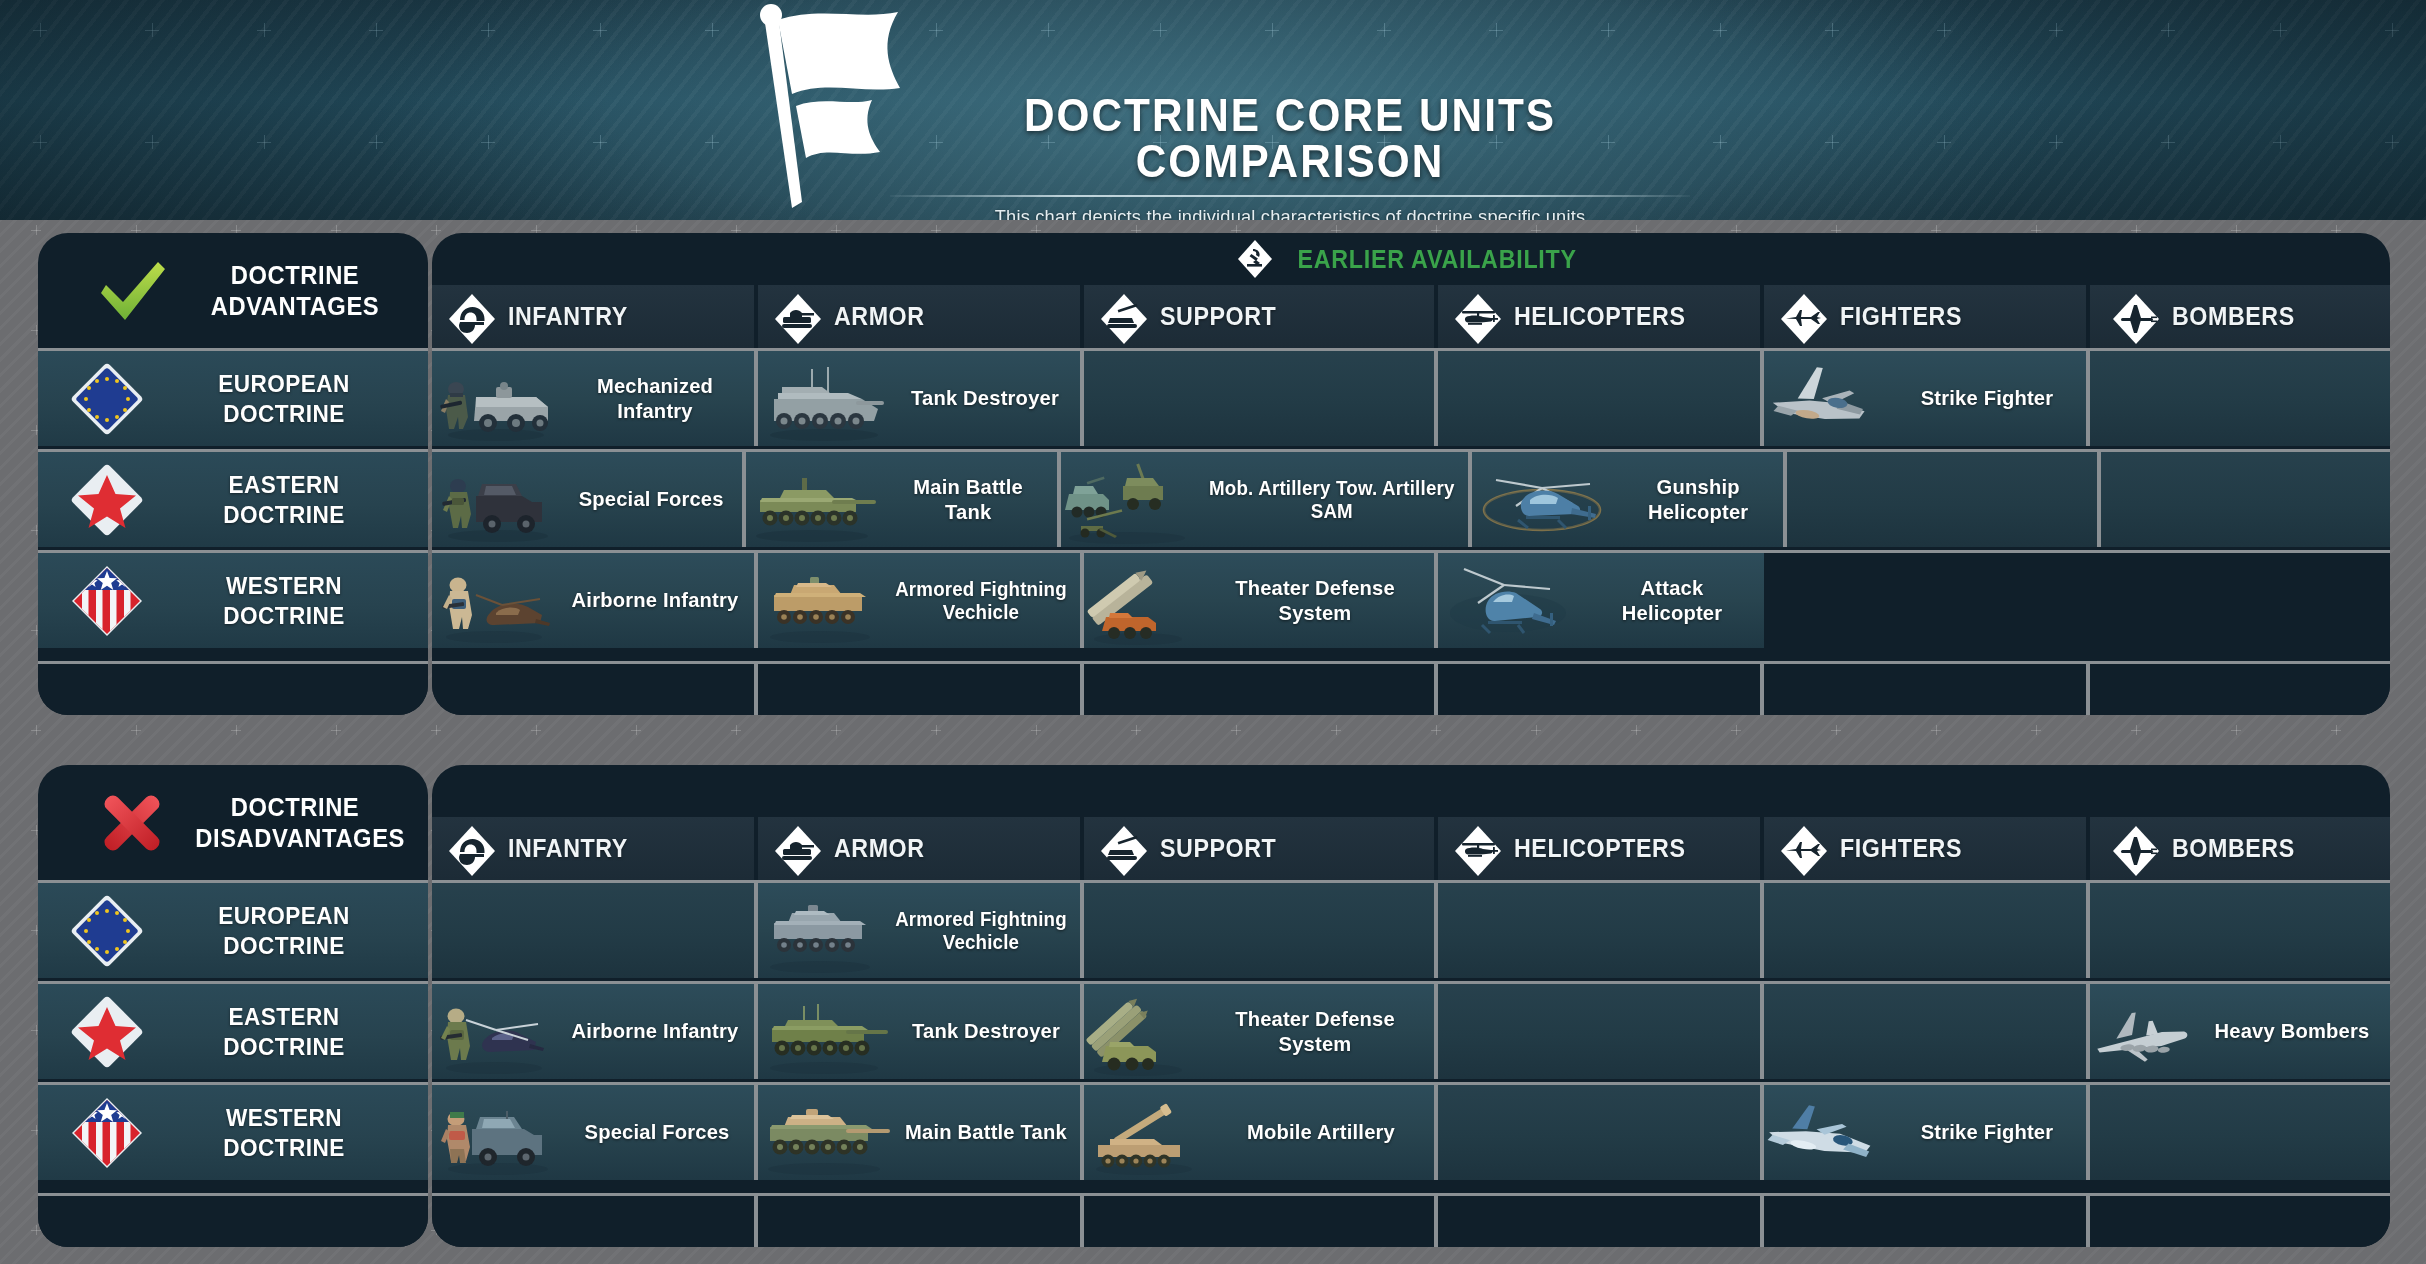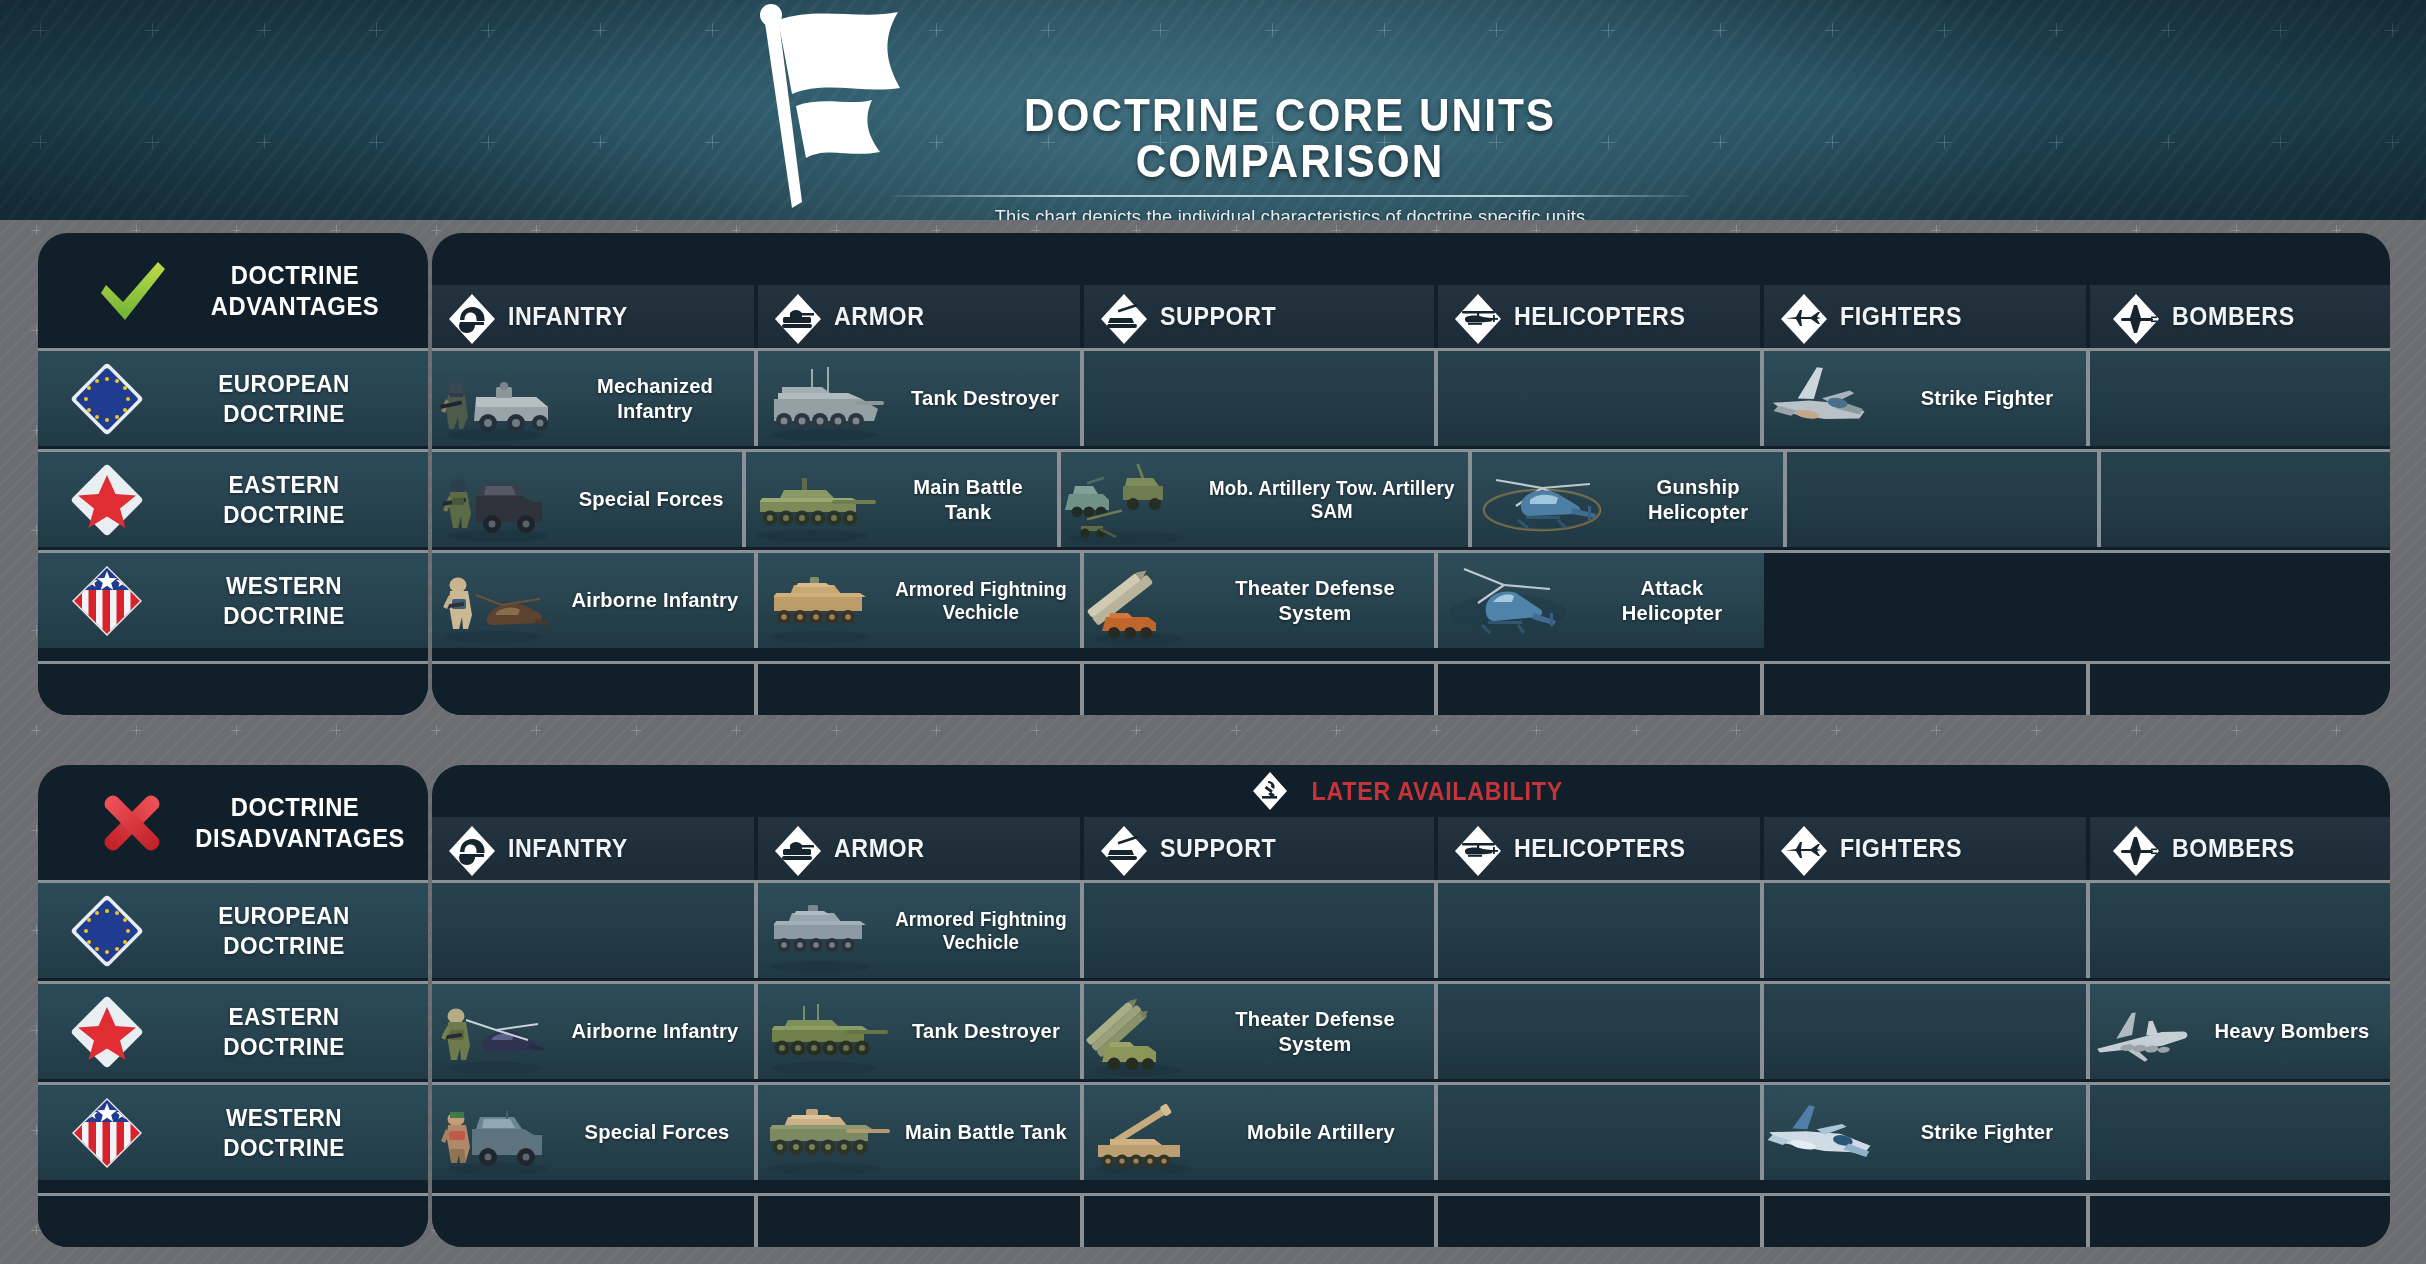--- a/index.html
+++ b/index.html
@@ -309,20 +309,34 @@
       <span class="doc-label">
         <span>WESTERN</span><br>
         <span>DOCTRINE</span>
       </span>
     </div>
 
     <div class="panel-foot"></div>
   </div>
 
   <div class="panel panel-right">
+    <div class="avail-banner">
+      <span class="research-icon">
+        <svg viewBox="0 0 40 44">
+          <path d="M20 3 L37 22 L20 41 L3 22 Z" fill="#ffffff"></path>
+          <g fill="#16242e">
+            <path d="M18 12 c5 0 8 4 6 8 l-3-2 c1-3 -1-4 -3-4 z"></path>
+            <rect x="15" y="19" width="8" height="3" transform="rotate(35 19 20)"></rect>
+            <rect x="12" y="27" width="15" height="2.6"></rect>
+            <path d="M21 23 l4 3 -3 2 -4-3 z"></path>
+          </g>
+        </svg>
+      </span>
+      <span class="avail-text avail-earlier">EARLIER AVAILABILITY</span>
+    </div>
 
     <div class="col-head-row">
       <div class="col-head" style="width:326px">
         <span class="branch-diamond">
           <svg viewBox="0 0 52 56">
             <path d="M26 3 L49 28 L26 53 L3 28 Z" fill="#ffffff"></path>
             <g fill="#16242e">
               <path d="M14 29 c0-8 5.5-13 12.5-13 c7 0 12 5 12 12 l0 2 -8 0 0-2 c0-4-2.5-6.5-6-6.5 c-3.5 0-6 2.5-6 7.5 z"></path>
               <path d="M14 31 l24 0 0 3 -9 0 c0 5 -4 8 -8 8 -5 0 -8-3 -8-8 z"></path>
             </g>
@@ -802,34 +816,20 @@
       <span class="doc-label">
         <span>WESTERN</span><br>
         <span>DOCTRINE</span>
       </span>
     </div>
 
     <div class="panel-foot"></div>
   </div>
 
   <div class="panel panel-right">
-    <div class="avail-banner">
-      <span class="research-icon">
-        <svg viewBox="0 0 40 44">
-          <path d="M20 3 L37 22 L20 41 L3 22 Z" fill="#ffffff"></path>
-          <g fill="#16242e">
-            <path d="M18 12 c5 0 8 4 6 8 l-3-2 c1-3 -1-4 -3-4 z"></path>
-            <rect x="15" y="19" width="8" height="3" transform="rotate(35 19 20)"></rect>
-            <rect x="12" y="27" width="15" height="2.6"></rect>
-            <path d="M21 23 l4 3 -3 2 -4-3 z"></path>
-          </g>
-        </svg>
-      </span>
-      <span class="avail-text avail-later">LATER AVAILABILITY</span>
-    </div>
 
     <div class="col-head-row">
       <div class="col-head" style="width:326px">
         <span class="branch-diamond">
           <svg viewBox="0 0 52 56">
             <path d="M26 3 L49 28 L26 53 L3 28 Z" fill="#ffffff"></path>
             <g fill="#16242e">
               <path d="M14 29 c0-8 5.5-13 12.5-13 c7 0 12 5 12 12 l0 2 -8 0 0-2 c0-4-2.5-6.5-6-6.5 c-3.5 0-6 2.5-6 7.5 z"></path>
               <path d="M14 31 l24 0 0 3 -9 0 c0 5 -4 8 -8 8 -5 0 -8-3 -8-8 z"></path>
             </g>

